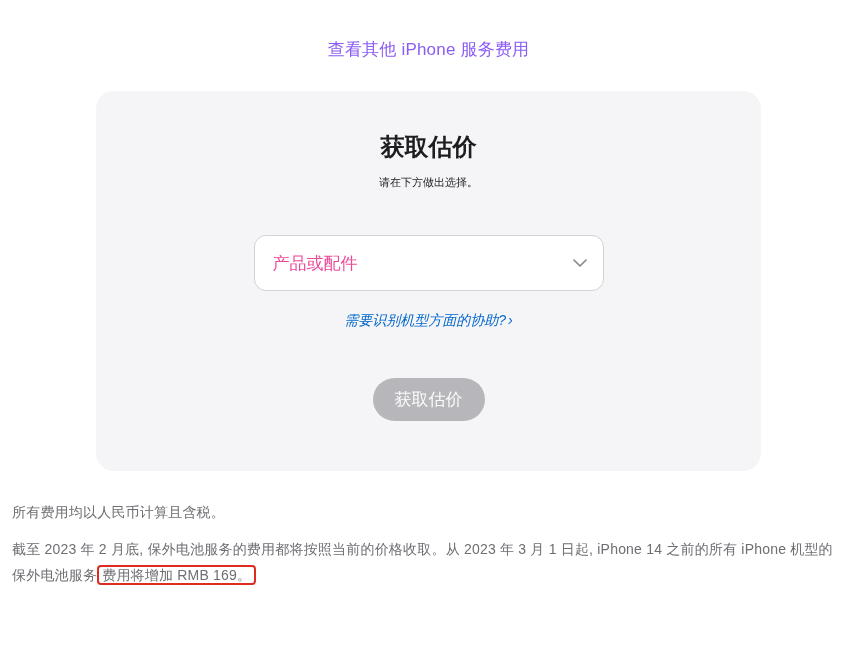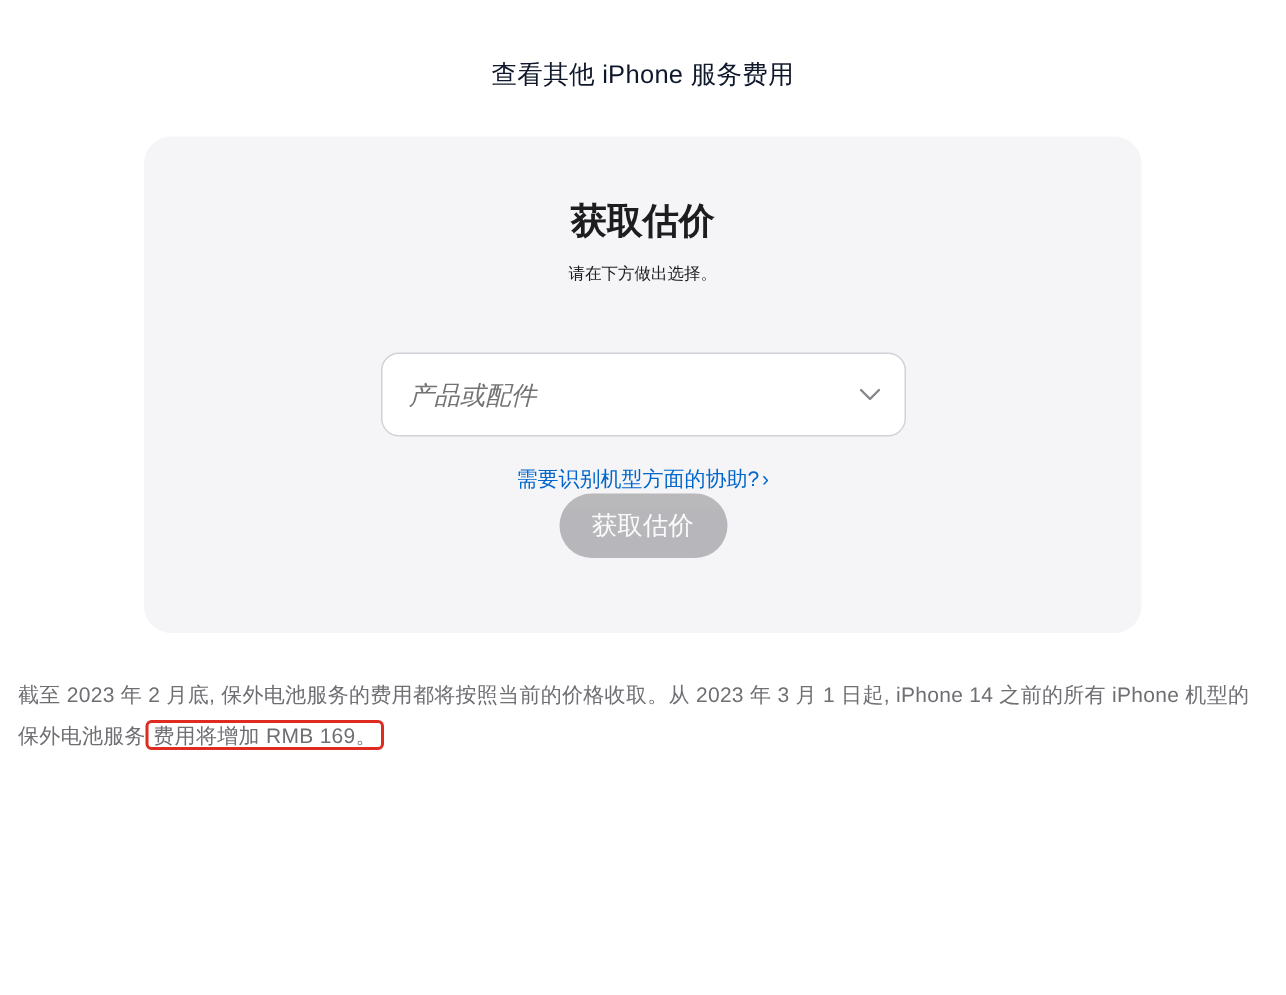--- a/index.html
+++ b/index.html
@@ -15,21 +15,21 @@
       color: #1d1d1f;
       position: relative;
       overflow: hidden;
     }
     .top-link {
       text-align: center;
       padding-top: 38px;
       padding-bottom: 30px;
     }
     .top-link a {
-      color: #0f172a;
+      color: #8b5cf6;
       font-size: 17px;
       text-decoration: none;
       letter-spacing: 0.2px;
     }
     .card {
       width: 665px;
       margin: 0 auto;
       background: #f5f5f7;
       border-radius: 18px;
       padding: 40px 0 50px;
@@ -57,40 +57,41 @@
       background: #ffffff;
       border: 1px solid #d2d2d7;
       border-radius: 12px;
       display: flex;
       align-items: center;
       padding: 0 18px;
       cursor: pointer;
       position: relative;
     }
     .select-placeholder {
-      color: #737373;
+      color: #ec4899;
       font-size: 17px;
       text-align: left;
       flex: 1;
-      font-style: italic;
     }
     .chevron {
       color: #86868b;
       position: absolute;
       right: 16px;
       top: 50%;
       transform: translateY(-50%);
     }
     .chevron svg {
       width: 14px;
       height: 8px;
       display: block;
     }
     .help-link {
       margin-top: 4px;
+      margin-bottom: 48px;
+      font-style: italic;
     }
     .help-link a {
       color: #0066cc;
       font-size: 14px;
       text-decoration: none;
     }
     .help-link .arrow {
       margin-left: 2px;
     }
     .action-button {
@@ -148,16 +149,17 @@
   <div class="help-link">
     <a href="#">
       <span>需要识别机型方面的协助?</span><span class="arrow">›</span>
     </a>
   </div>
 
   <button class="action-button">获取估价</button>
 </div>
 
 <div class="footer-notes">
+  <p>所有费用均以人民币计算且含税。</p>
   <p>
     <span>截至 2023 年 2 月底, 保外电池服务的费用都将按照当前的价格收取。从 2023 年 3 月 1 日起, iPhone 14 之前的所有 iPhone 机型的保外电池服务</span><span class="highlight-wrap">费用将增加 RMB 169。</span>
   </p>
 </div>
 
 </body></html>

